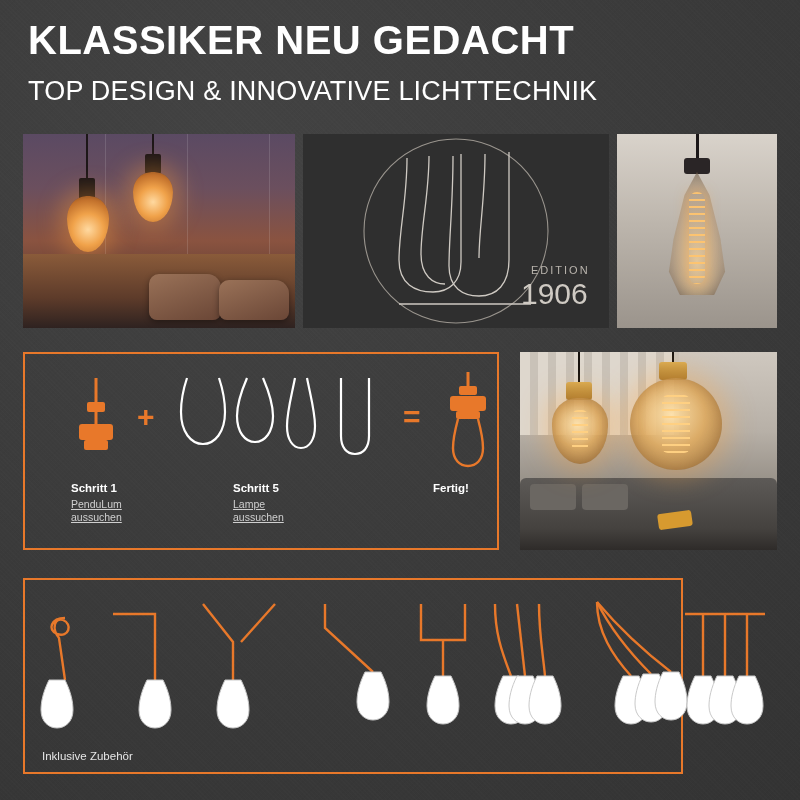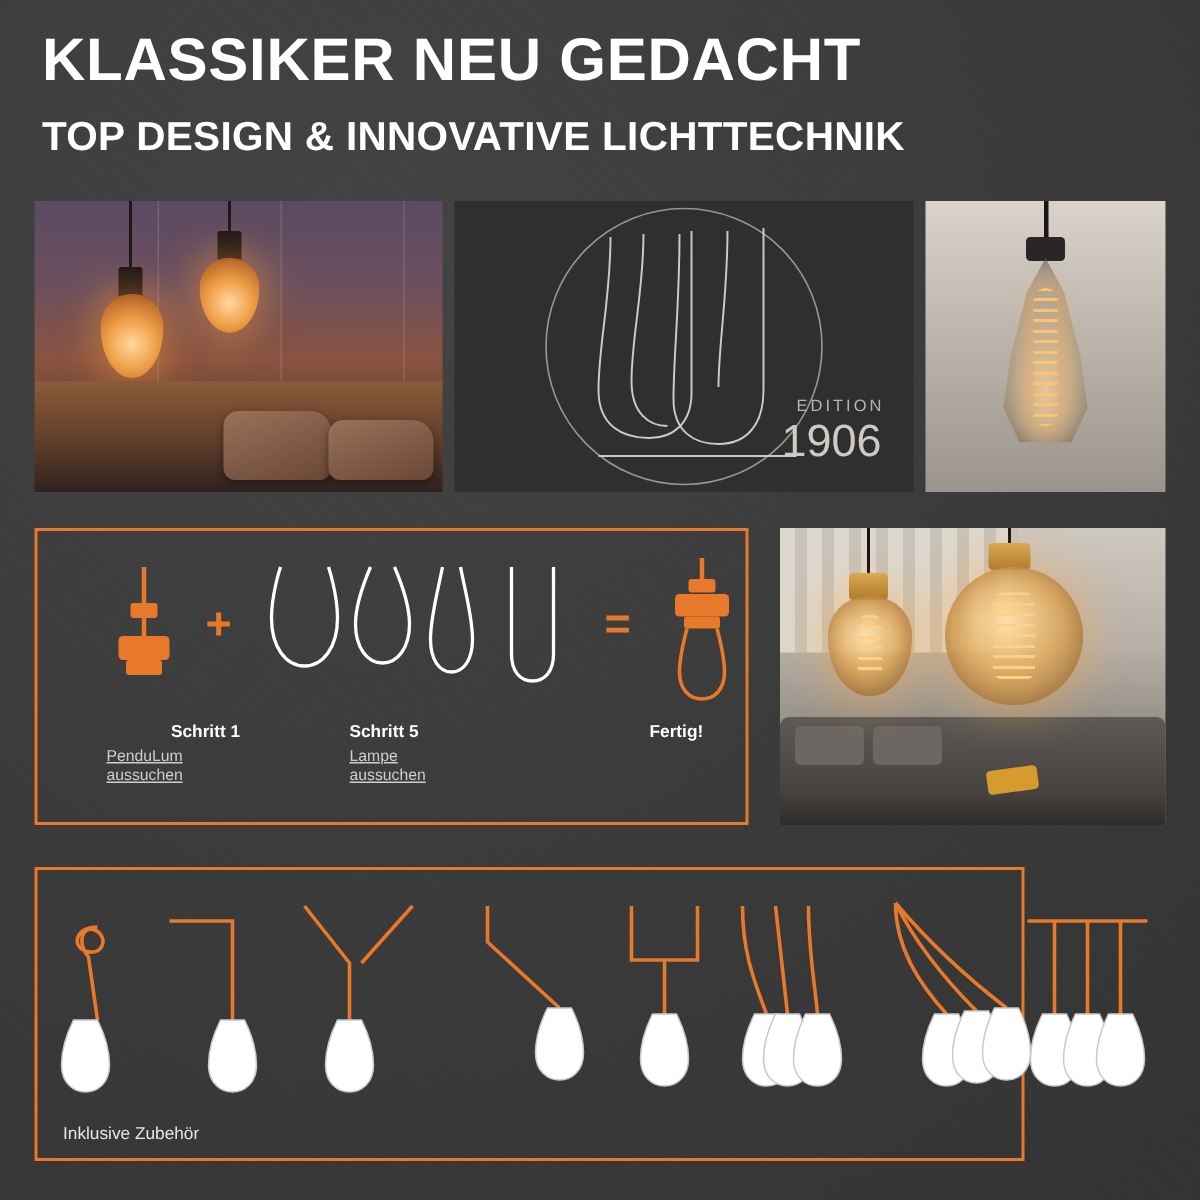--- a/index.html
+++ b/index.html
@@ -40,21 +40,21 @@
     font-size: 40px;
     font-weight: bold;
     letter-spacing: 0.5px;
     white-space: nowrap;
   }
   .subheadline {
     position: absolute;
     left: 28px;
     top: 76px;
     font-size: 27px;
-    font-weight: bold;
+    font-weight: normal;
     letter-spacing: 0.2px;
     white-space: nowrap;
   }
 
   
   .panel {
     position: absolute;
     overflow: hidden;
   }
 
@@ -357,21 +357,21 @@
     <div class="op" style="left:378px; top:48px;">=</div>
 
     <svg style="position:absolute; left:414px; top:18px;" width="58" height="100" viewBox="0 0 58 100">
       <line x1="29" y1="0" x2="29" y2="14" stroke="#e8782a" stroke-width="3"></line>
       <rect x="20" y="14" width="18" height="9" rx="2" fill="#e8782a"></rect>
       <rect x="11" y="24" width="36" height="15" rx="3" fill="#e8782a"></rect>
       <rect x="17" y="39" width="24" height="8" rx="2" fill="#e8782a"></rect>
       <path d="M19 47 C15 62, 14 70, 14 76 C14 88, 21 94, 29 94 C37 94, 44 88, 44 76 C44 70, 43 62, 39 47" fill="none" stroke="#e8782a" stroke-width="2.4"></path>
     </svg>
 
-    <div class="step-label" style="left:46px; top:128px;margin-left:43px;">Schritt 1</div>
+    <div class="step-label" style="left:46px; top:128px;">Schritt 1</div>
     <div class="step-sub" style="left:46px; top:144px;">PenduLum
 aussuchen</div>
 
     <div class="step-label" style="left:208px; top:128px;">Schritt 5</div>
     <div class="step-sub" style="left:208px; top:144px;">Lampe
 aussuchen</div>
 
     <div class="step-label" style="left:408px; top:128px;">Fertig!</div>
   </div>
 

